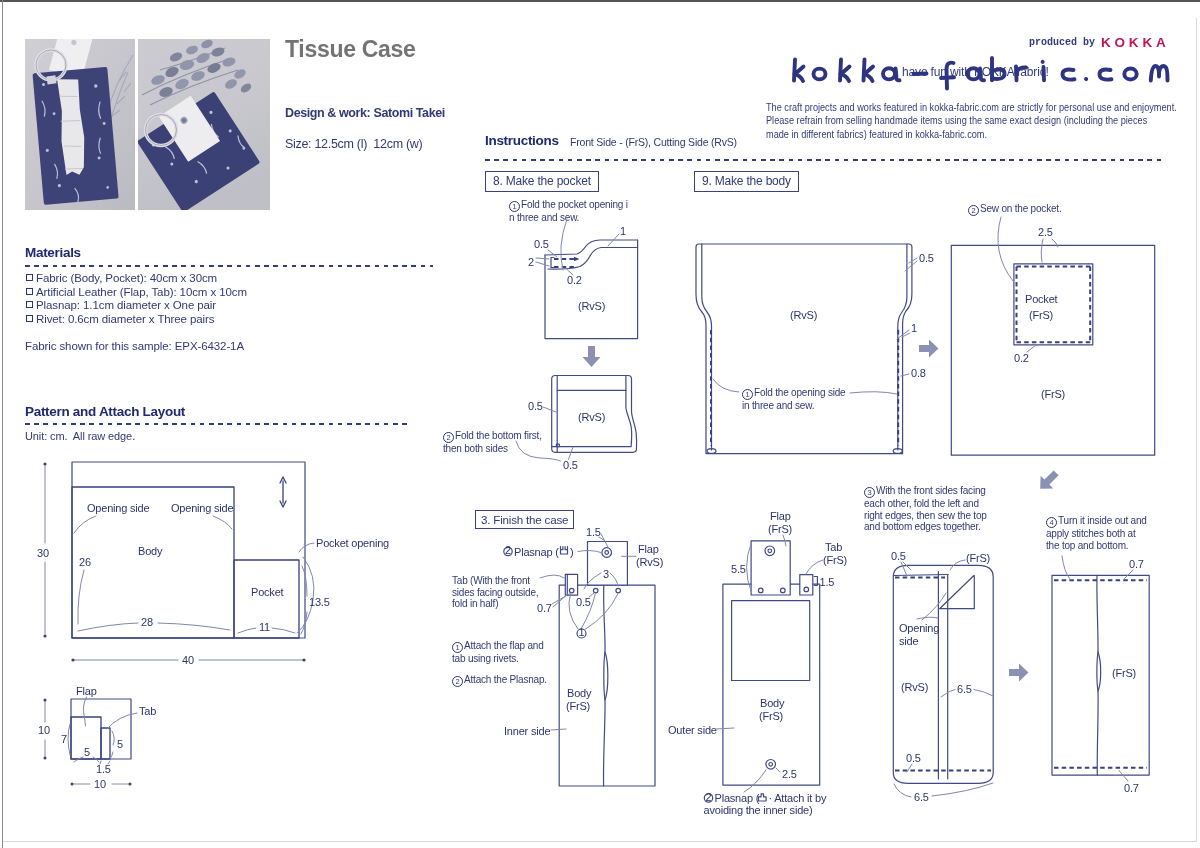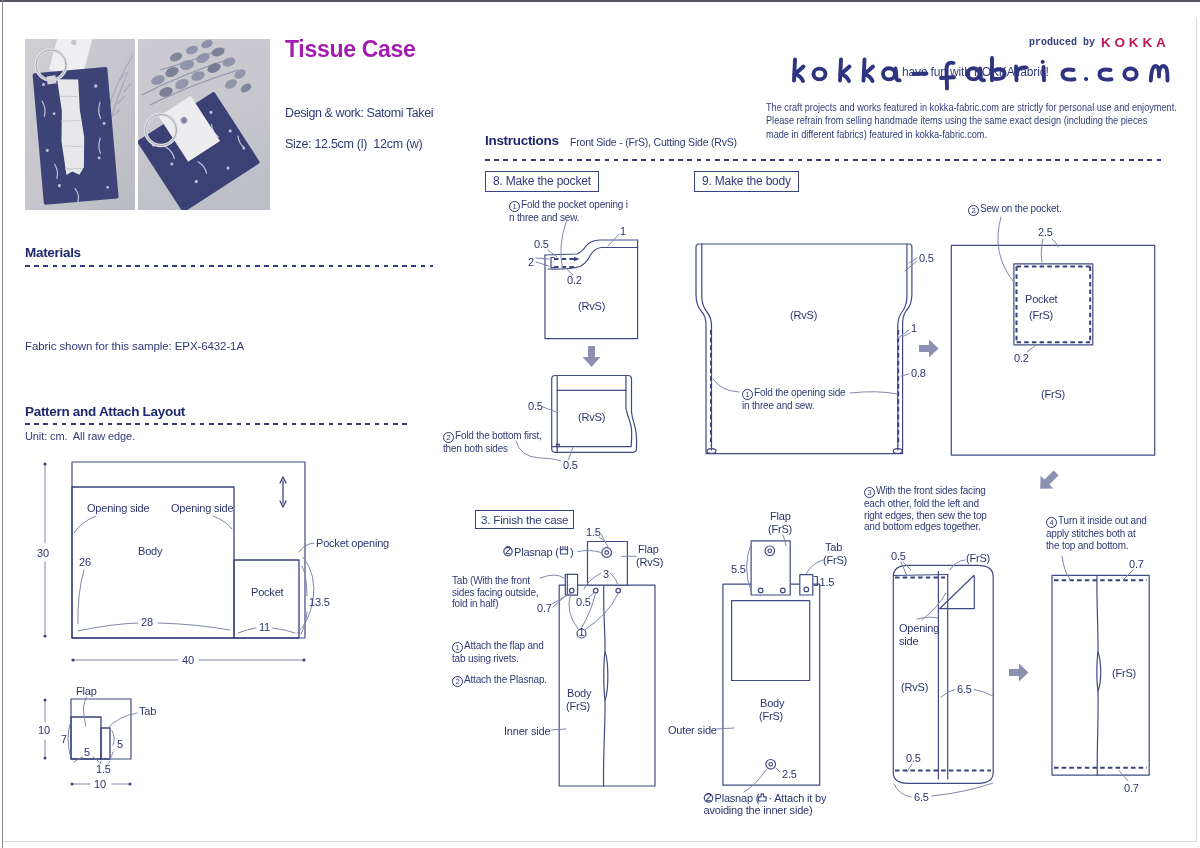--- a/index.html
+++ b/index.html
@@ -130,23 +130,23 @@
       <rect x="192" y="103" width="38" height="54" fill="#ededf0"></rect>
       <circle cx="211" cy="120" r="3.4" fill="#9296ae"></circle>
       <circle cx="211" cy="120" r="1.5" fill="#6e7189"></circle>
     </g>
 
     <circle cx="161" cy="130" r="15.5" fill="none" stroke="#dcdce2" stroke-width="3.4"></circle>
     <circle cx="161" cy="130" r="15.5" fill="none" stroke="#9c9cab" stroke-width="0.8"></circle>
   </g>
 </svg>
 
-<div class="t b" style="left:285px;top:36px;font-size:23px;color:#a21caf;letter-spacing:-0.3px;">Tissue Case</div>
-
-<div class="t" style="left:285px;top:106px;font-size:12.5px;letter-spacing:-0.4px;">Design &amp; work: Satomi Takei</div>
+<div class="t b" style="left:285px;top:36px;font-size:23px;color:#737373;letter-spacing:-0.3px;">Tissue Case</div>
+
+<div class="t" style="left:285px;top:106px;font-size:12.5px;letter-spacing:-0.4px;font-weight:bold;">Design &amp; work: Satomi Takei</div>
 
 <div class="t" style="left:285px;top:137px;font-size:12.5px;letter-spacing:-0.3px;">Size: 12.5cm (l)&nbsp; 12cm (w)</div>
 
 <div class="t" style="left:902px;top:37px;font-size:12px;letter-spacing:-0.15px;color:#333c7c;margin-top:28px;">have fun with KOKKA fabric!</div>
 
 <div class="t" style="left:1029px;top:37px;font-size:10px;font-family:'Liberation Mono',monospace;font-weight:bold;color:#333c7c;">produced by</div>
 
 <div class="t b" style="left:1101px;top:35px;font-size:13.5px;letter-spacing:3.8px;color:#be185d;">KOKKA</div>
 
 <svg width="1200" height="848" viewBox="0 0 1200 848">
@@ -179,20 +179,26 @@
     <path d="M1159,72.5 Q1160,66 1163.5,66 Q1167,66.3 1167.3,73.5 L1167.5,80.5"></path>
   </g>
 </svg>
 
 <div class="t" style="left:766px;top:101px;font-size:10.2px;line-height:13.4px;color:#333c7c;transform:scale(0.9,1);transform-origin:left top;">The craft projects and works featured in kokka-fabric.com are strictly for personal use and enjoyment.<br>Please refrain from selling handmade items using the same exact design (including the pieces<br>made in different fabrics) featured in kokka-fabric.com.</div>
 
 <div class="t b" style="left:25px;top:245px;font-size:13.5px;color:#1f2a6e;letter-spacing:-0.3px;">Materials</div>
 
 <div class="dash" style="left:25px;top:265px;width:408px;"></div>
 
+<div class="t" style="left:26px;top:272px;font-size:11.5px;line-height:13.7px;letter-spacing:-0.1px;">
+  <span class="sq"></span>Fabric (Body, Pocket): 40cm x 30cm<br>
+  <span class="sq"></span>Artificial Leather (Flap, Tab): 10cm x 10cm<br>
+  <span class="sq"></span>Plasnap: 1.1cm diameter x One pair<br>
+  <span class="sq"></span>Rivet: 0.6cm diameter x Three pairs
+</div>
 
 <div class="t" style="left:25px;top:340px;font-size:11.5px;letter-spacing:-0.1px;">Fabric shown for this sample: EPX-6432-1A</div>
 
 <div class="t b" style="left:25px;top:404px;font-size:13.5px;color:#1f2a6e;letter-spacing:-0.3px;">Pattern and Attach Layout</div>
 
 <div class="dash" style="left:25px;top:423px;width:383px;"></div>
 
 <div class="t" style="left:25px;top:430px;font-size:11px;letter-spacing:-0.1px;">Unit: cm.&nbsp; All raw edge.</div>
 
 <div class="t b" style="left:485px;top:133px;font-size:13.5px;color:#1f2a6e;letter-spacing:-0.3px;">Instructions</div>

